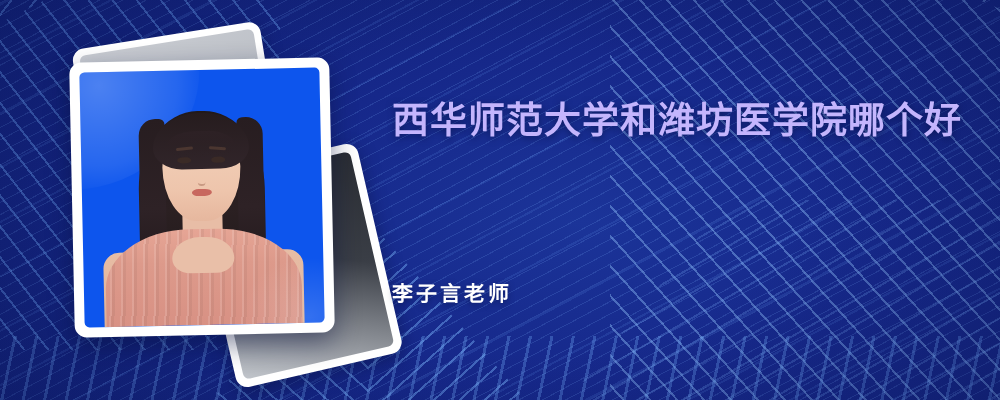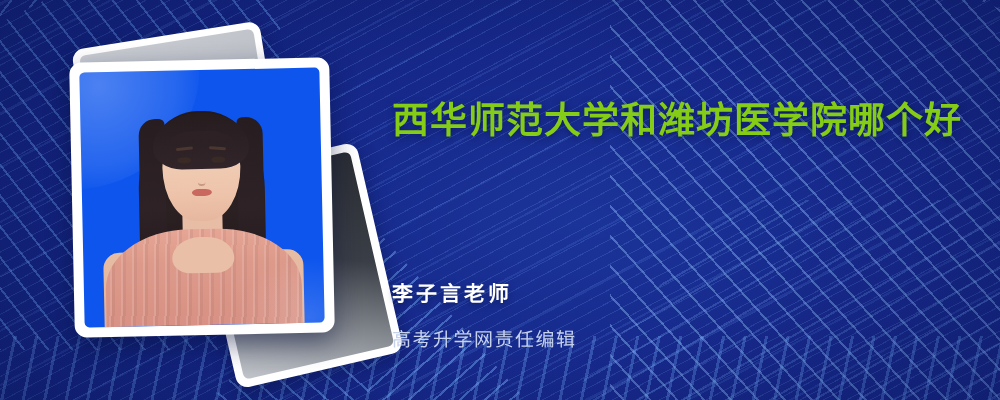--- a/index.html
+++ b/index.html
@@ -327,21 +327,21 @@
   .text-col {
     position:absolute;
     left:392px; top:0; right:0; bottom:0;
   }
   .headline {
     position:absolute;
     top:98px; left:0;
     width:580px;
     font-size:37px;
     font-weight:bold;
-    color:#84cc16;
+    color:#c4b5fd;
     letter-spacing:1px;
     line-height:1.25;
     text-shadow:0 2px 7px rgba(5,14,60,0.55);
   }
   .author-name {
     position:absolute;
     top:277px; left:0;
     font-size:21px;
     font-weight:bold;
     color:#ffffff;
@@ -422,16 +422,15 @@
       </div>
     </div>
 
   </div>
 
   <div class="text-col">
     <div class="headline">西华师范大学和潍坊医学院哪个好</div>
 
     <div class="author-name">李子言老师</div>
 
-    <div class="author-role">高考升学网责任编辑</div>
   </div>
 
 </div>
 
 </body></html>

